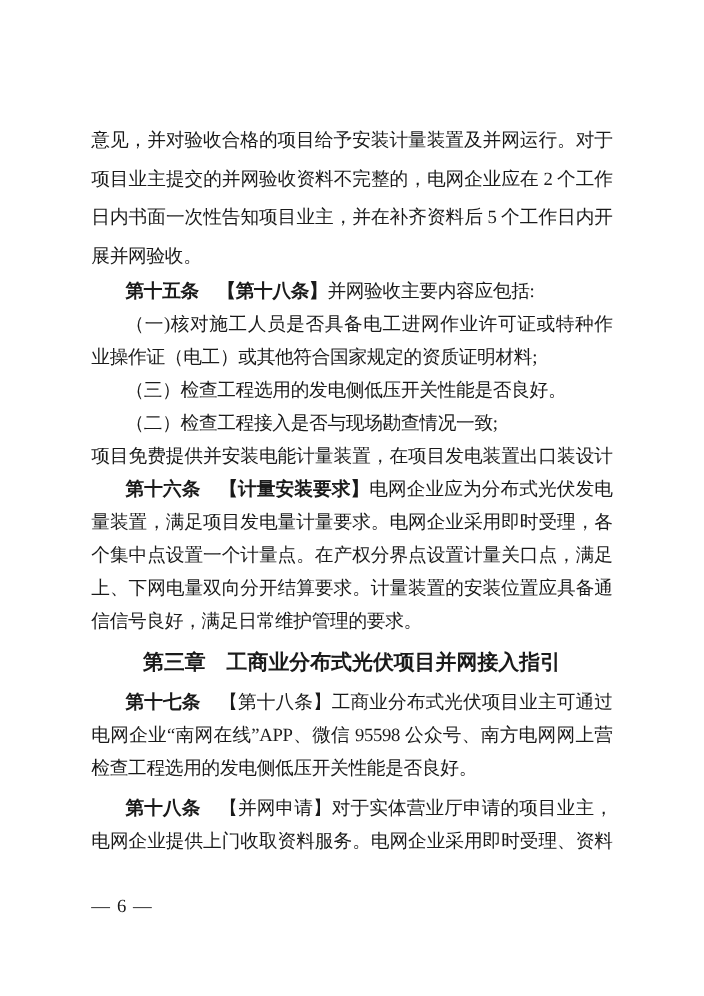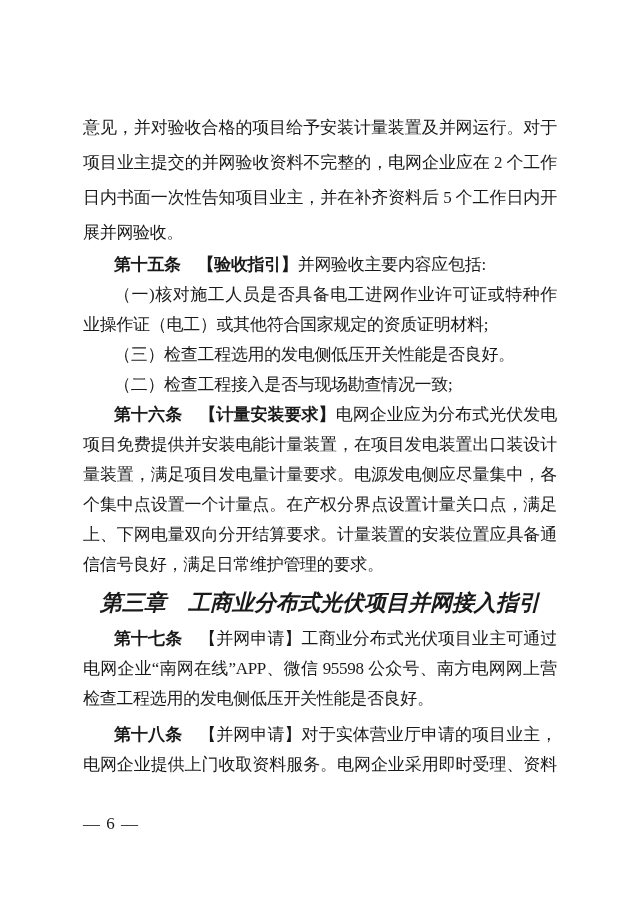--- a/index.html
+++ b/index.html
@@ -33,25 +33,24 @@
   }
   .line.indent{ text-indent:31px; }
   .bold{ font-weight:700;margin-top:44px; }
   
   .block-0 .line{ line-height:35px; }
   
   .block-heading{ margin-top:8px; }
   .block-heading .line{
     text-align:left;
     text-align-last:center;
-    font-size:22px;
+    font-size:19px;
     font-weight:700;
     letter-spacing:0;
     line-height:30px;
-    font-style:italic;
   }
   
   .block-7{ margin-top:6px; }
   .block-8{ margin-top:6px; }
   .page-number{
     position:absolute;
     left:83px;
     top:812px;
     font-size:17px;
     line-height:24px;
@@ -64,45 +63,45 @@
 
 <div class="page">
   <div class="doc-body" id="doc-body">
       <div class="block block-0">
         <div class="line fill"><span>意见，并对验收合格的项目给予安装计量装置及并网运行。对于</span></div>
         <div class="line fill"><span>项目业主提交的并网验收资料不完整的，电网企业应在 2 个工作</span></div>
         <div class="line fill"><span>日内书面一次性告知项目业主，并在补齐资料后 5 个工作日内开</span></div>
         <div class="line"><span>展并网验收。</span></div>
       </div>
       <div class="block block-1">
-        <div class="line indent"><span class="bold">第十五条</span><span>　</span><span class="bold">【验收指引】</span><span>并网验收主要内容应包括:</span></div>
+        <div class="line indent"><span class="bold">第十五条</span><span>　</span><span class="bold">【第十八条】</span><span>并网验收主要内容应包括:</span></div>
       </div>
       <div class="block block-2">
         <div class="line fill indent"><span>（一)核对施工人员是否具备电工进网作业许可证或特种作</span></div>
         <div class="line"><span>业操作证（电工）或其他符合国家规定的资质证明材料;</span></div>
       </div>
       <div class="block block-4">
         <div class="line indent"><span>（三）检查工程选用的发电侧低压开关性能是否良好。</span></div>
       </div>
       <div class="block block-3">
         <div class="line indent"><span>（二）检查工程接入是否与现场勘查情况一致;</span></div>
       </div>
       <div class="block block-5">
+        <div class="line fill"><span>项目免费提供并安装电能计量装置，在项目发电装置出口装设计</span></div>
         <div class="line fill indent"><span class="bold">第十六条</span><span>　</span><span class="bold">【计量安装要求】</span><span>电网企业应为分布式光伏发电</span></div>
-        <div class="line fill"><span>项目免费提供并安装电能计量装置，在项目发电装置出口装设计</span></div>
-        <div class="line fill"><span>量装置，满足项目发电量计量要求。电源发电侧应尽量集中，各</span></div>
+        <div class="line fill"><span>量装置，满足项目发电量计量要求。电网企业采用即时受理，各</span></div>
         <div class="line fill"><span>个集中点设置一个计量点。在产权分界点设置计量关口点，满足</span></div>
         <div class="line fill"><span>上、下网电量双向分开结算要求。计量装置的安装位置应具备通</span></div>
         <div class="line"><span>信信号良好，满足日常维护管理的要求。</span></div>
       </div>
       <div class="block block-6 block-heading">
         <div class="line"><span class="bold">第三章　工商业分布式光伏项目并网接入指引</span></div>
       </div>
       <div class="block block-7">
-        <div class="line fill indent"><span class="bold">第十七条</span><span>　【并网申请】工商业分布式光伏项目业主可通过</span></div>
+        <div class="line fill indent"><span class="bold">第十七条</span><span>　【第十八条】工商业分布式光伏项目业主可通过</span></div>
         <div class="line fill"><span>电网企业“南网在线”APP、微信 95598 公众号、南方电网网上营</span></div>
         <div class="line"><span>检查工程选用的发电侧低压开关性能是否良好。</span></div>
       </div>
       <div class="block block-8">
         <div class="line fill indent"><span class="bold">第十八条</span><span>　【并网申请】对于实体营业厅申请的项目业主，</span></div>
         <div class="line fill"><span>电网企业提供上门收取资料服务。电网企业采用即时受理、资料</span></div>
       </div>
     </div>
   <div class="page-number">— 6 —</div>
 </div>

